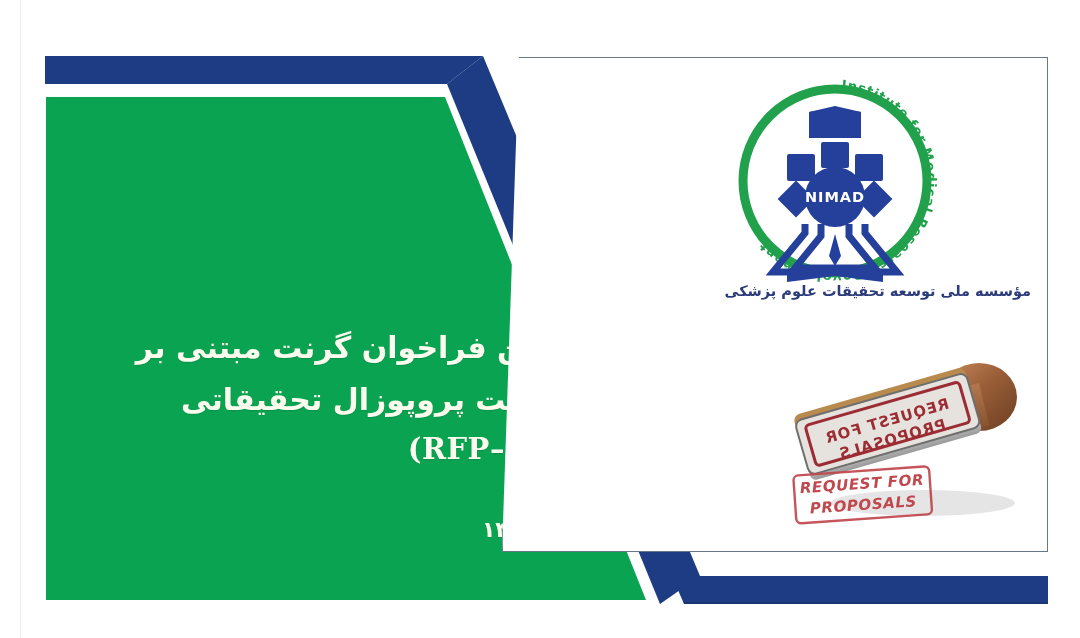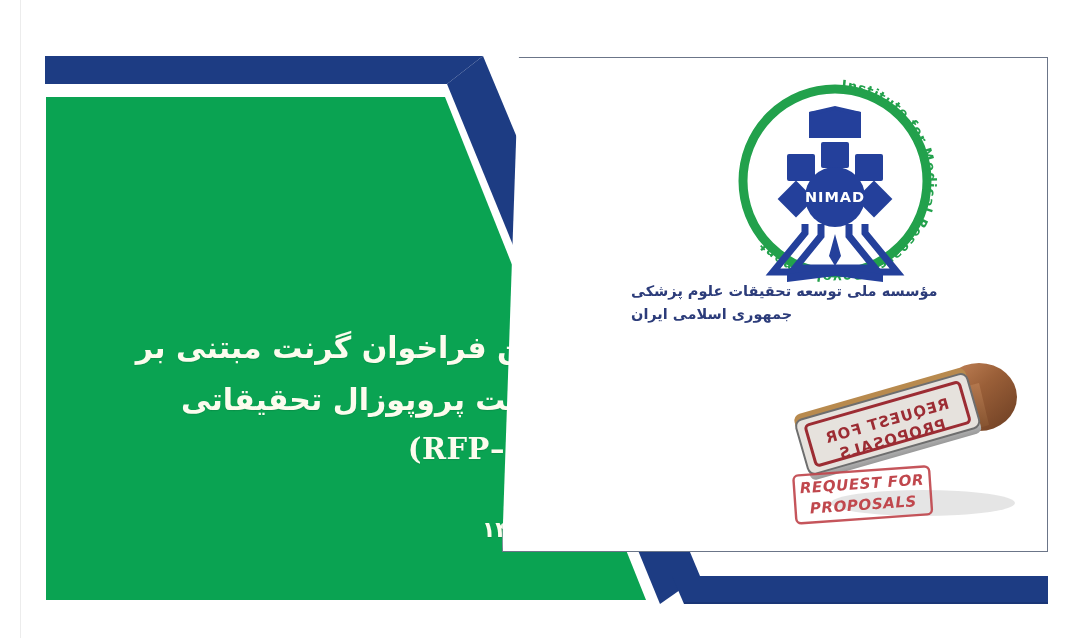--- a/index.html
+++ b/index.html
@@ -58,21 +58,21 @@
     position:absolute;left:502px;top:57px;width:546px;height:495px;
     background:#ffffff;border:1px solid #6b7588;box-sizing:border-box;
     clip-path:polygon(3.1% 0, 100% 0, 100% 100%, 0 100%);
   }
   .card-inner{position:absolute;left:0;top:0;width:100%;height:100%;}
 
   
   .logo-wrap{position:absolute;left:222px;top:18px;width:220px;height:215px;}
   .logo-caption{
     position:absolute;left:128px;top:222px;width:400px;
-    text-align:left;direction:rtl;
+    text-align:right;direction:rtl;
     color:#2c3c7a;font-weight:bold;font-size:14.5px;line-height:1.62;
   }
 
   
   .stamp-wrap{position:absolute;left:280px;top:295px;width:250px;height:185px;}
 </style>
 </head>
 <body>
 
 <div id="page">
@@ -142,21 +142,20 @@
           </g>
 
           <g fill="#24409B">
             <path d="M62,198 L110,192 L158,198 L158,206 L110,200 L62,206 Z"></path>
           </g>
         </svg>
       </div>
 
       <div class="logo-caption">
         <div>مؤسسه ملی توسعه تحقیقات علوم پزشکی</div>
-        <div>جمهوری اسلامی ایران</div>
       </div>
 
       <div class="stamp-wrap">
         <svg viewBox="0 0 250 185" width="250" height="185" aria-hidden="true">
           <defs>
             <linearGradient id="woodKnob" x1="0" y1="0" x2="1" y2="1">
               <stop offset="0%" stop-color="#c8885c"></stop>
               <stop offset="45%" stop-color="#9a5f38"></stop>
               <stop offset="100%" stop-color="#6b3d22"></stop>
             </linearGradient>

